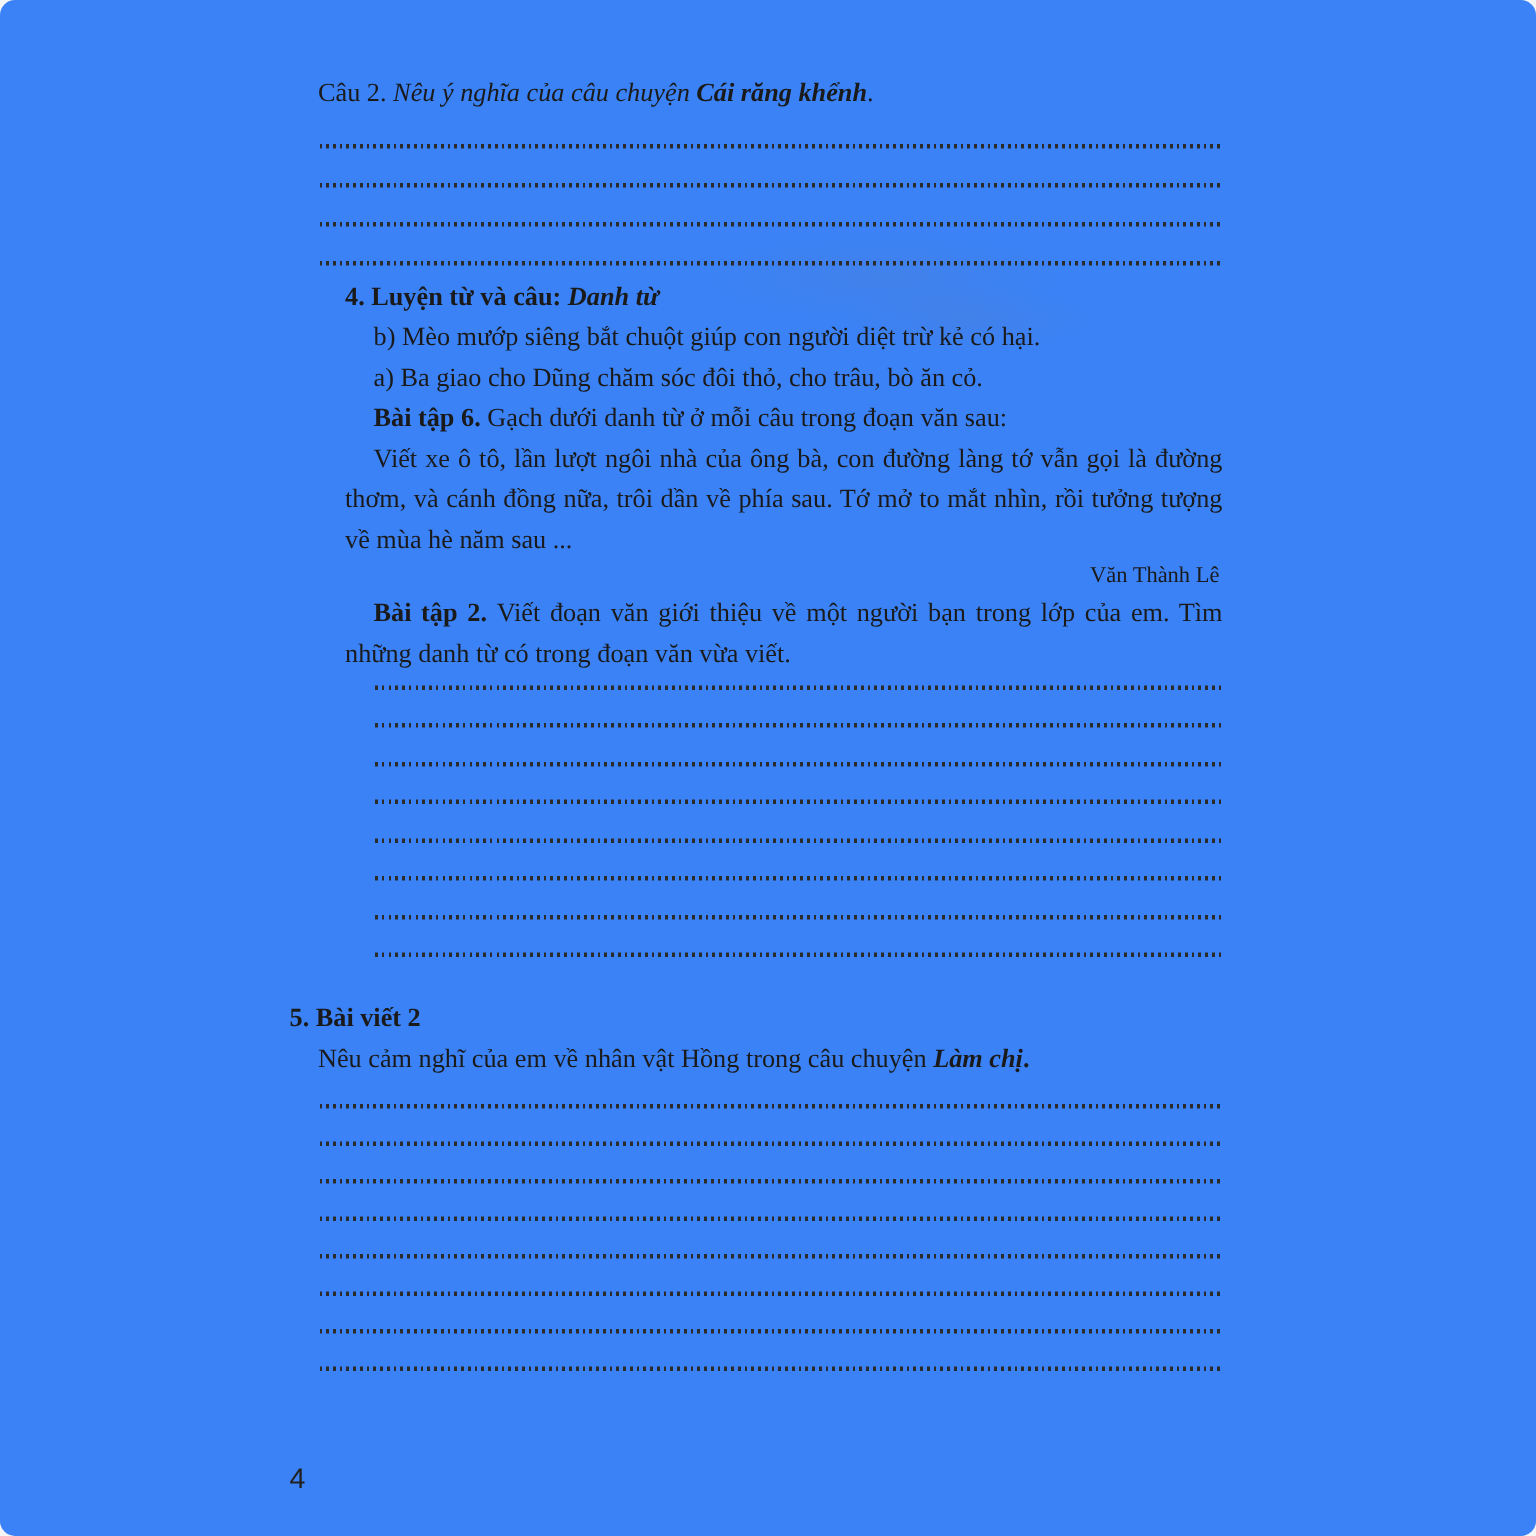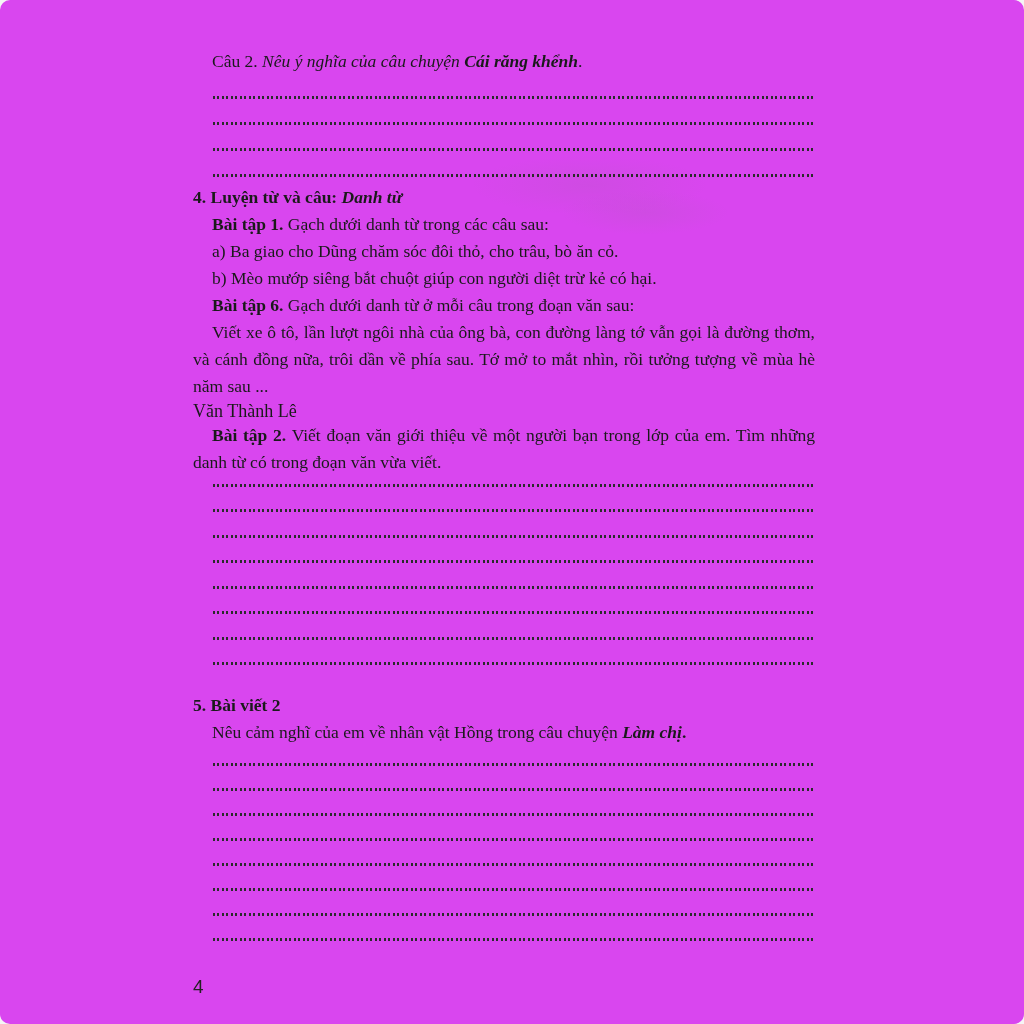--- a/index.html
+++ b/index.html
@@ -5,59 +5,59 @@
   html, body { margin:0; padding:0; }
   body {
     width:1024px; height:1024px;
     background:#f5f5f5;
     font-family:"Liberation Serif", serif;
     color:#1a1a1a;
   }
   .page {
     position:relative;
     width:1024px; height:1024px;
-    background:#d946ef;
+    background:#3b82f6;
     border-radius:10px;
     overflow:hidden;
   }
   .content {
     position:absolute;
     left:193px; top:48px;
     width:622px;
     font-size:17.5px;
     line-height:27px;
   }
   .line { white-space:nowrap; }
   .indent { padding-left:19px; }
   .para {
     text-align:justify;
     text-indent:19px;
   }
   .b { font-weight:bold; }
   .i { font-style:italic; }
   .author {
-    text-align:left;
-    font-size:18px;
+    text-align:right;
+    font-size:15px;
     line-height:22px;
     padding-right:2px;
   }
   .blanks-top { margin-top:-1px; }
   .blanks-mid { margin-top:-14px; }
   .blanks-mid .dotted-line { height:25.5px; }
   .blanks-bottom { margin-top:-4px; }
   .blanks-bottom .dotted-line { height:25px; }
   .dotted-line { position:relative; height:26px; }
   .dotted-line::after {
     content:"";
     position:absolute;
     left:20px; right:0; bottom:1px;
     height:2.6px;
     background:repeating-linear-gradient(90deg, #2b2b2b 0 1.8px, transparent 1.8px 4.5px);
   }
-  .section-4 { margin-top:6px; }
+  .section-4 { margin-top:6px;margin-left:37px; }
   .section-5 { margin-top:26px; }
   .page-number {
     position:absolute;
     left:193px; top:976px;
     font-family:"Liberation Sans", sans-serif;
     font-size:19px;
     line-height:22px;
     color:#222;
   }
   .smudge {
@@ -85,25 +85,22 @@
         <div class="dotted-line"></div>
         <div class="dotted-line"></div>
         <div class="dotted-line"></div>
       </div>
 
     <div class="section-4">
       <div class="line">
         <span class="b">4. Luyện từ và câu: </span><span class="b i">Danh từ</span>
       </div>
 
-      <div class="line indent">
-        <span class="b">Bài tập 1. </span><span>Gạch dưới danh từ trong các câu sau:</span>
-      </div>
+      <div class="line indent">b) Mèo mướp siêng bắt chuột giúp con người diệt trừ kẻ có hại.</div>
       <div class="line indent">a) Ba giao cho Dũng chăm sóc đôi thỏ, cho trâu, bò ăn cỏ.</div>
-      <div class="line indent">b) Mèo mướp siêng bắt chuột giúp con người diệt trừ kẻ có hại.</div>
 
       <div class="line indent">
         <span class="b">Bài tập 6. </span><span>Gạch dưới danh từ ở mỗi câu trong đoạn văn sau:</span>
       </div>
       <div class="para">Viết xe ô tô, lần lượt ngôi nhà của ông bà, con đường làng tớ vẫn gọi là đường thơm, và cánh đồng nữa, trôi dần về phía sau. Tớ mở to mắt nhìn, rồi tưởng tượng về mùa hè năm sau ...</div>
       <div class="author">Văn Thành Lê</div>
 
       <div class="para">
         <span class="b">Bài tập 2. </span><span>Viết đoạn văn giới thiệu về một người bạn trong lớp của em. Tìm những danh từ có trong đoạn văn vừa viết.</span>
       </div>

